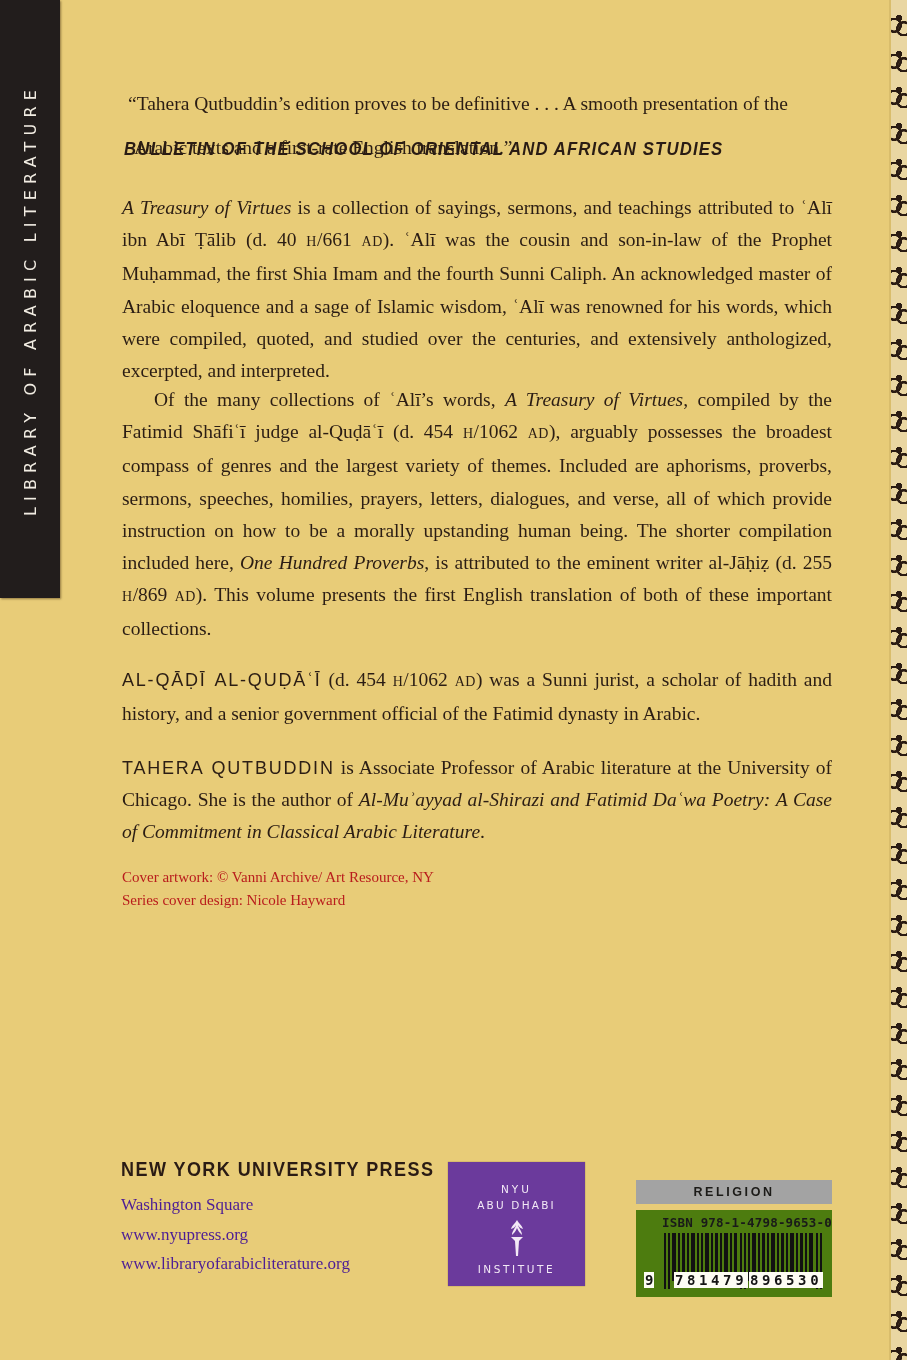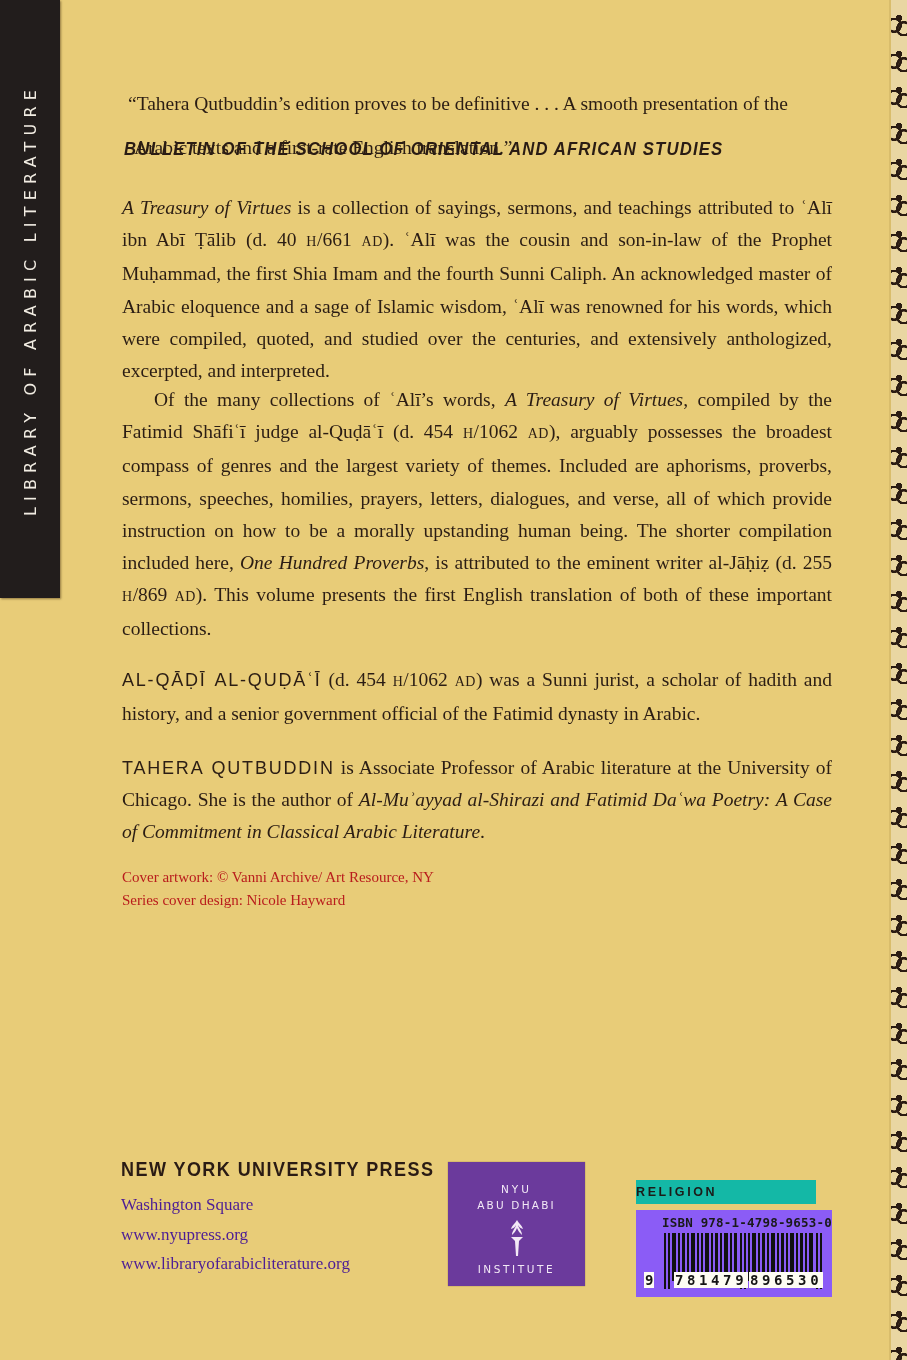--- a/index.html
+++ b/index.html
@@ -71,28 +71,28 @@
       position: absolute; left: 448px; top: 1162px; width: 137px; height: 124px;
       background: #6b3a9c; color: #f3e9f6;
       font-family: "DejaVu Sans", sans-serif; text-align: center;
       box-shadow: 0 0 1px #8a6c40;
     }
     .nyuad .l1 { position: absolute; top: 21px; width: 100%; font-size: 10.5px; letter-spacing: 3px; }
     .nyuad .l2 { position: absolute; top: 37px; width: 100%; font-size: 10.5px; letter-spacing: 2.2px; }
     .nyuad .torch { position: absolute; top: 56px; left: 50%; transform: translateX(-50%); }
     .nyuad .l3 { position: absolute; top: 101px; width: 100%; font-size: 10.5px; letter-spacing: 2.6px; }
     .category {
-      position: absolute; left: 636px; top: 1180px; width: 180px; height: 24px;
-      background: #14b8a6; line-height: 24px;
+      position: absolute; left: 636px; top: 1180px; width: 196px; height: 24px;
+      background: #a3a3a3; text-align: center; line-height: 24px;
       font-family: "Liberation Sans", sans-serif; font-weight: bold; font-size: 12.5px;
       letter-spacing: 2.6px; color: #1c1b18;
     }
     .barcode-box {
       position: absolute; left: 636px; top: 1210px; width: 196px; height: 87px;
-      background: #8b5cf6;
+      background: #4d7c0f;
     }
     .isbn-text {
       position: absolute; left: 26px; top: 5px; font-family: "DejaVu Sans Mono", monospace;
       font-weight: bold; font-size: 12.5px; color: #1a1a1a; letter-spacing: 0.2px;
     }
     .bars { position: absolute; left: 28px; top: 23px; width: 158px; height: 56px; }
     .bar-digits {
       position: absolute; left: 8px; top: 62px; width: 182px;
       font-family: "DejaVu Sans Mono", monospace; font-weight: bold; font-size: 14px;
       color: #141414; background: transparent;

